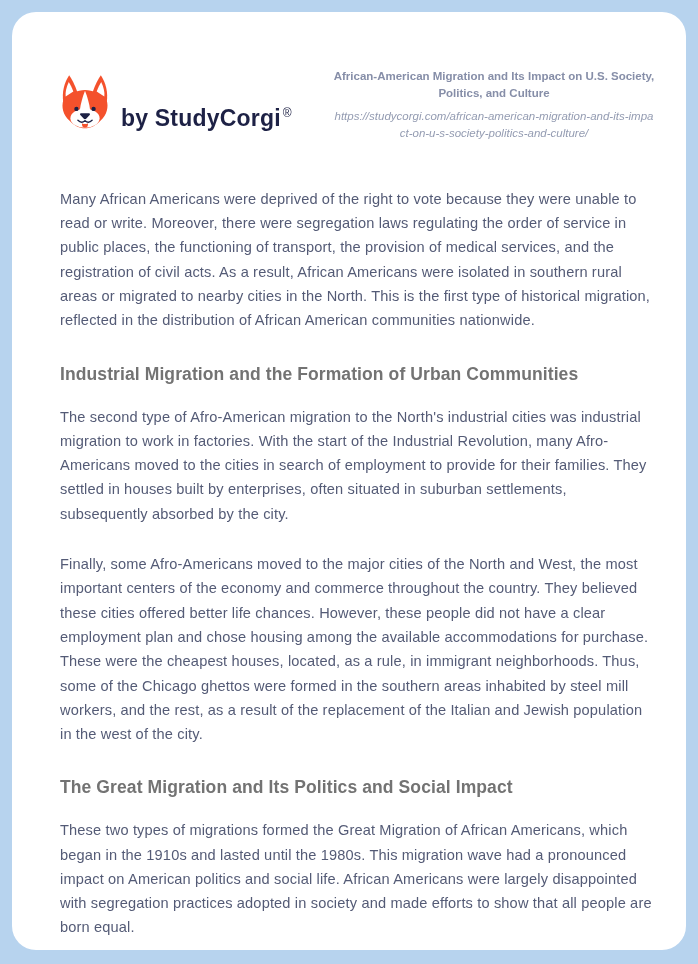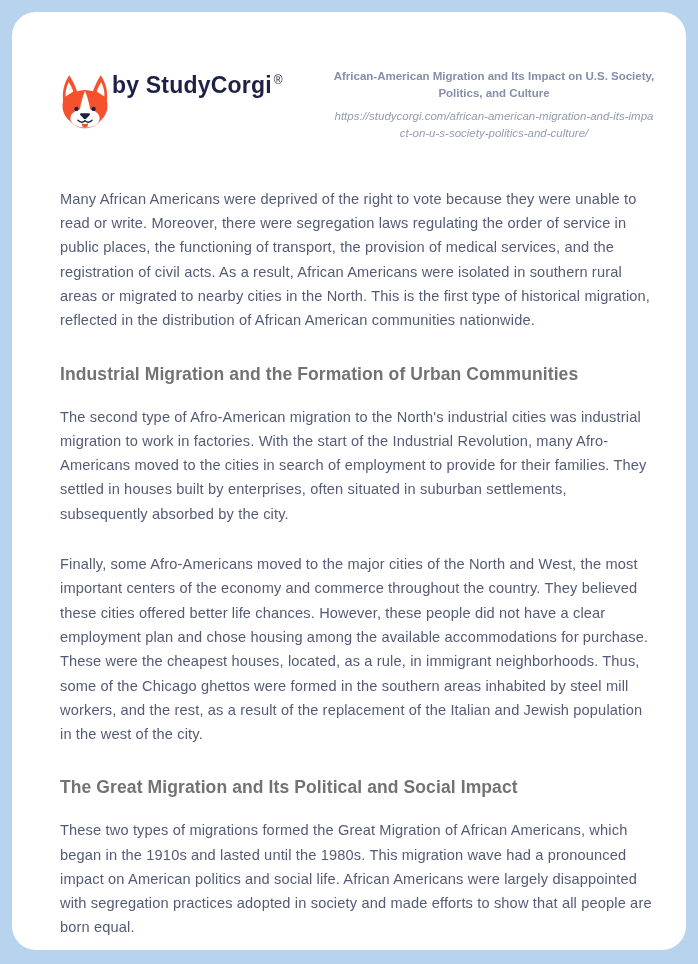--- a/index.html
+++ b/index.html
@@ -27,22 +27,22 @@
   }
   
   .header {
     display: flex;
     justify-content: space-between;
     align-items: flex-start;
     margin-bottom: 44px;
   }
   .brand {
     display: flex;
-    align-items: flex-start;
-    gap: 2px;
+    align-items: flex-end;
+    gap: 11px;
     padding-top: 8px;
   }
   .brand-logo {
     width: 50px;
     height: 60px;
     flex: 0 0 auto;
   }
   .brand-name {
     font-size: 23px;
     font-weight: bold;
@@ -133,18 +133,18 @@
       <div class="doc-url">https://studycorgi.com/african-american-migration-and-its-impact-on-u-s-society-politics-and-culture/</div>
     </div>
 
   </div>
 
   <div class="article">
     <p class="para">Many African Americans were deprived of the right to vote because they were unable to read or write. Moreover, there were segregation laws regulating the order of service in public places, the functioning of transport, the provision of medical services, and the registration of civil acts. As a result, African Americans were isolated in southern rural areas or migrated to nearby cities in the North. This is the first type of historical migration, reflected in the distribution of African American communities nationwide.</p>
     <h2 class="section-heading">Industrial Migration and the Formation of Urban Communities</h2>
     <p class="para">The second type of Afro-American migration to the North's industrial cities was industrial migration to work in factories. With the start of the Industrial Revolution, many Afro-Americans moved to the cities in search of employment to provide for their families. They settled in houses built by enterprises, often situated in suburban settlements, subsequently absorbed by the city.</p>
     <p class="para">Finally, some Afro-Americans moved to the major cities of the North and West, the most important centers of the economy and commerce throughout the country. They believed these cities offered better life chances. However, these people did not have a clear employment plan and chose housing among the available accommodations for purchase. These were the cheapest houses, located, as a rule, in immigrant neighborhoods. Thus, some of the Chicago ghettos were formed in the southern areas inhabited by steel mill workers, and the rest, as a result of the replacement of the Italian and Jewish population in the west of the city.</p>
-    <h2 class="section-heading">The Great Migration and Its Political and Social Impact</h2>
+    <h2 class="section-heading">The Great Migration and Its Politics and Social Impact</h2>
     <p class="para">These two types of migrations formed the Great Migration of African Americans, which began in the 1910s and lasted until the 1980s. This migration wave had a pronounced impact on American politics and social life. African Americans were largely disappointed with segregation practices adopted in society and made efforts to show that all people are born equal.</p>
 
   </div>
 
 </div>
 
 </body></html>

